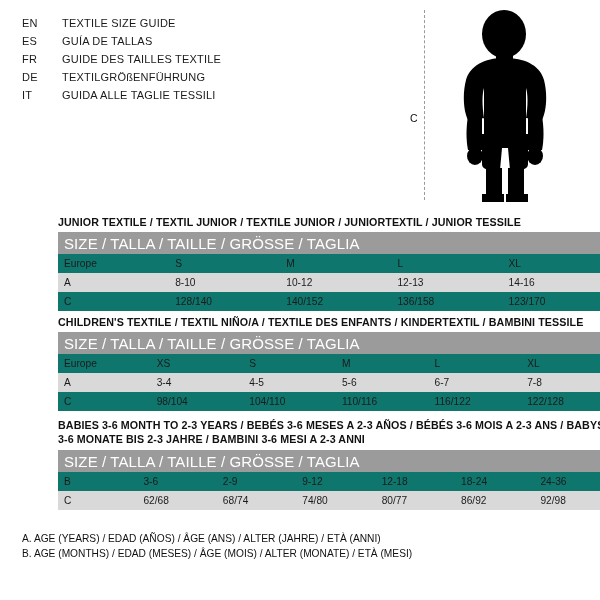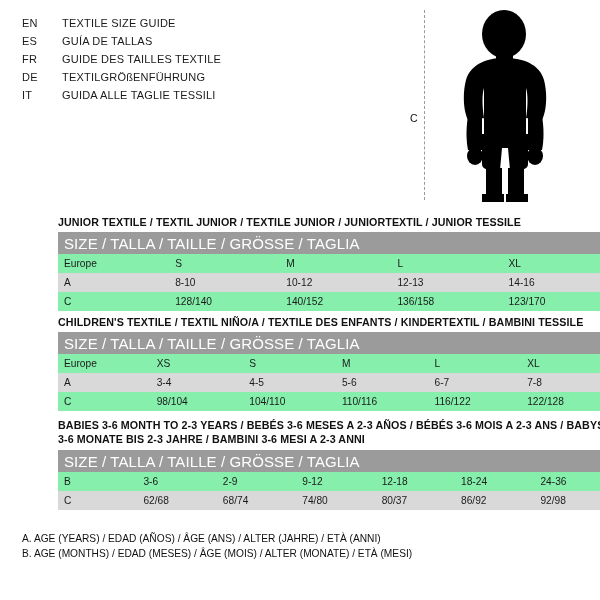--- a/index.html
+++ b/index.html
@@ -109,21 +109,21 @@
     font-size: 15px;
     height: 16px;
   }
   .hdr-span {
     letter-spacing: 0.1px;
   }
   .shade td {
     background: #d9d9d9;
   }
   .plain td {
-    background: #86efac;
+    background: #0f766e;
   }
   .first-col {
     width: 86px;
   }
 
   
   .footnotes {
     position: absolute;
     left: 22px;
     top: 531px;
@@ -274,21 +274,21 @@
           <td>9-12</td>
           <td>12-18</td>
           <td>18-24</td>
           <td>24-36</td>
         </tr>
         <tr class="shade">
           <td class="first-col">C</td>
           <td>62/68</td>
           <td>68/74</td>
           <td>74/80</td>
-          <td>80/37</td>
+          <td>80/77</td>
           <td>86/92</td>
           <td>92/98</td>
         </tr>
       </tbody>
     </table>
   </div>
 
   <div class="footnotes">
     <div class="footnote-line">A. AGE (YEARS) / EDAD (AÑOS) / ÂGE (ANS) / ALTER (JAHRE) / ETÀ (ANNI)</div>
     <div class="footnote-line">B. AGE (MONTHS) / EDAD (MESES) / ÂGE (MOIS) / ALTER (MONATE) / ETÀ (MESI)</div>

